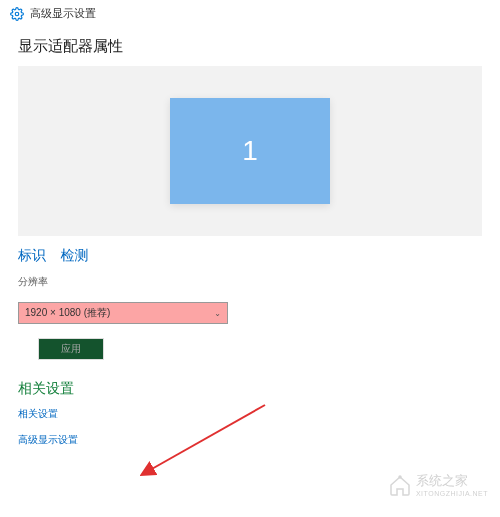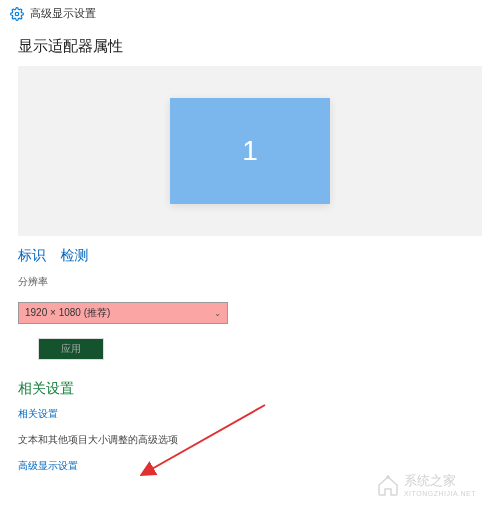--- a/index.html
+++ b/index.html
@@ -127,21 +127,21 @@
     .arrow-overlay {
       position: absolute;
       pointer-events: none;
       left: 140px;
       top: 400px;
       width: 130px;
       height: 90px;
     }
     .watermark {
       position: absolute;
-      right: 24px;
+      right: 12px;
       bottom: 20px;
       color: rgba(150,150,150,0.45);
       font-size: 12px;
       display: flex;
       align-items: center;
       gap: 4px;
       pointer-events: none;
     }
     .watermark svg {
       width: 24px;
@@ -180,21 +180,20 @@
     <span class="chevron">⌄</span>
   </div>
 
   <div class="btn-row">
     <button class="btn">应用</button>
   </div>
 
   <div class="related-title">相关设置</div>
 
   <a class="related-link">相关设置</a>
-  <div class="related-text">文本和其他项目大小调整的高级选项</div>
   <a class="related-link">高级显示设置</a>
 </div>
 
 <svg class="arrow-overlay" viewBox="0 0 130 90">
   <defs>
     <marker id="arrowhead" markerWidth="8" markerHeight="8" refX="2" refY="4" orient="auto">
       <polygon points="0 0, 8 4, 0 8" fill="#e03030"></polygon>
     </marker>
   </defs>
   <line x1="125" y1="5" x2="10" y2="70" stroke="#e03030" stroke-width="2" marker-end="url(#arrowhead)"></line>

